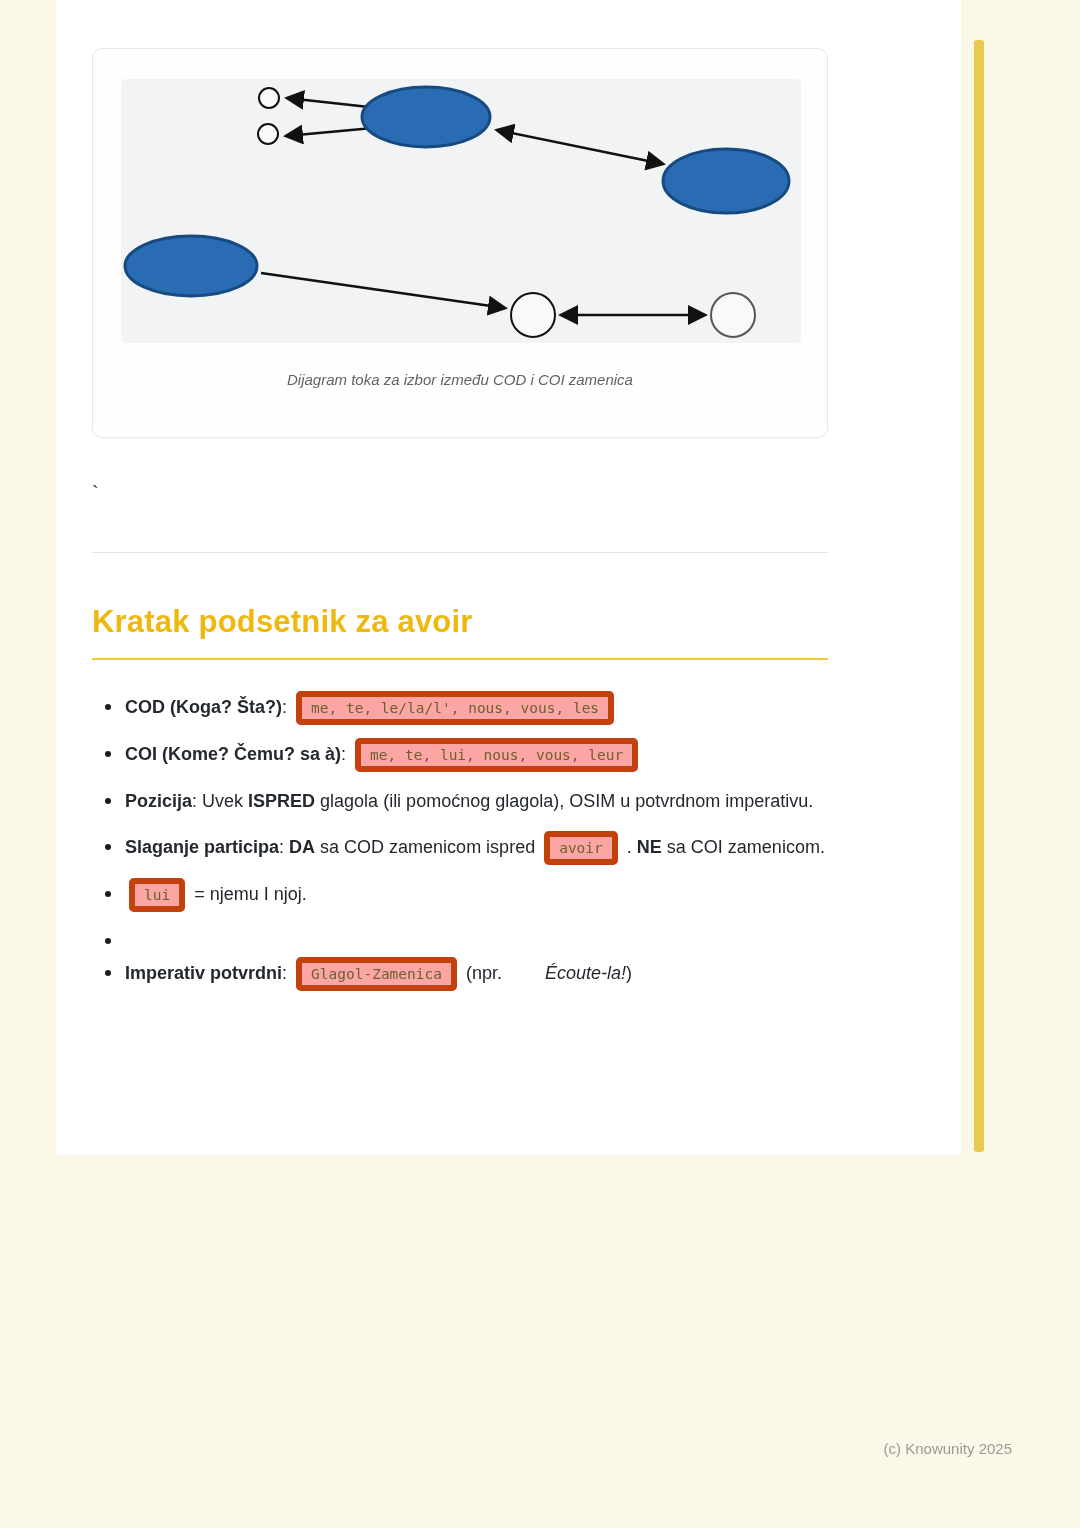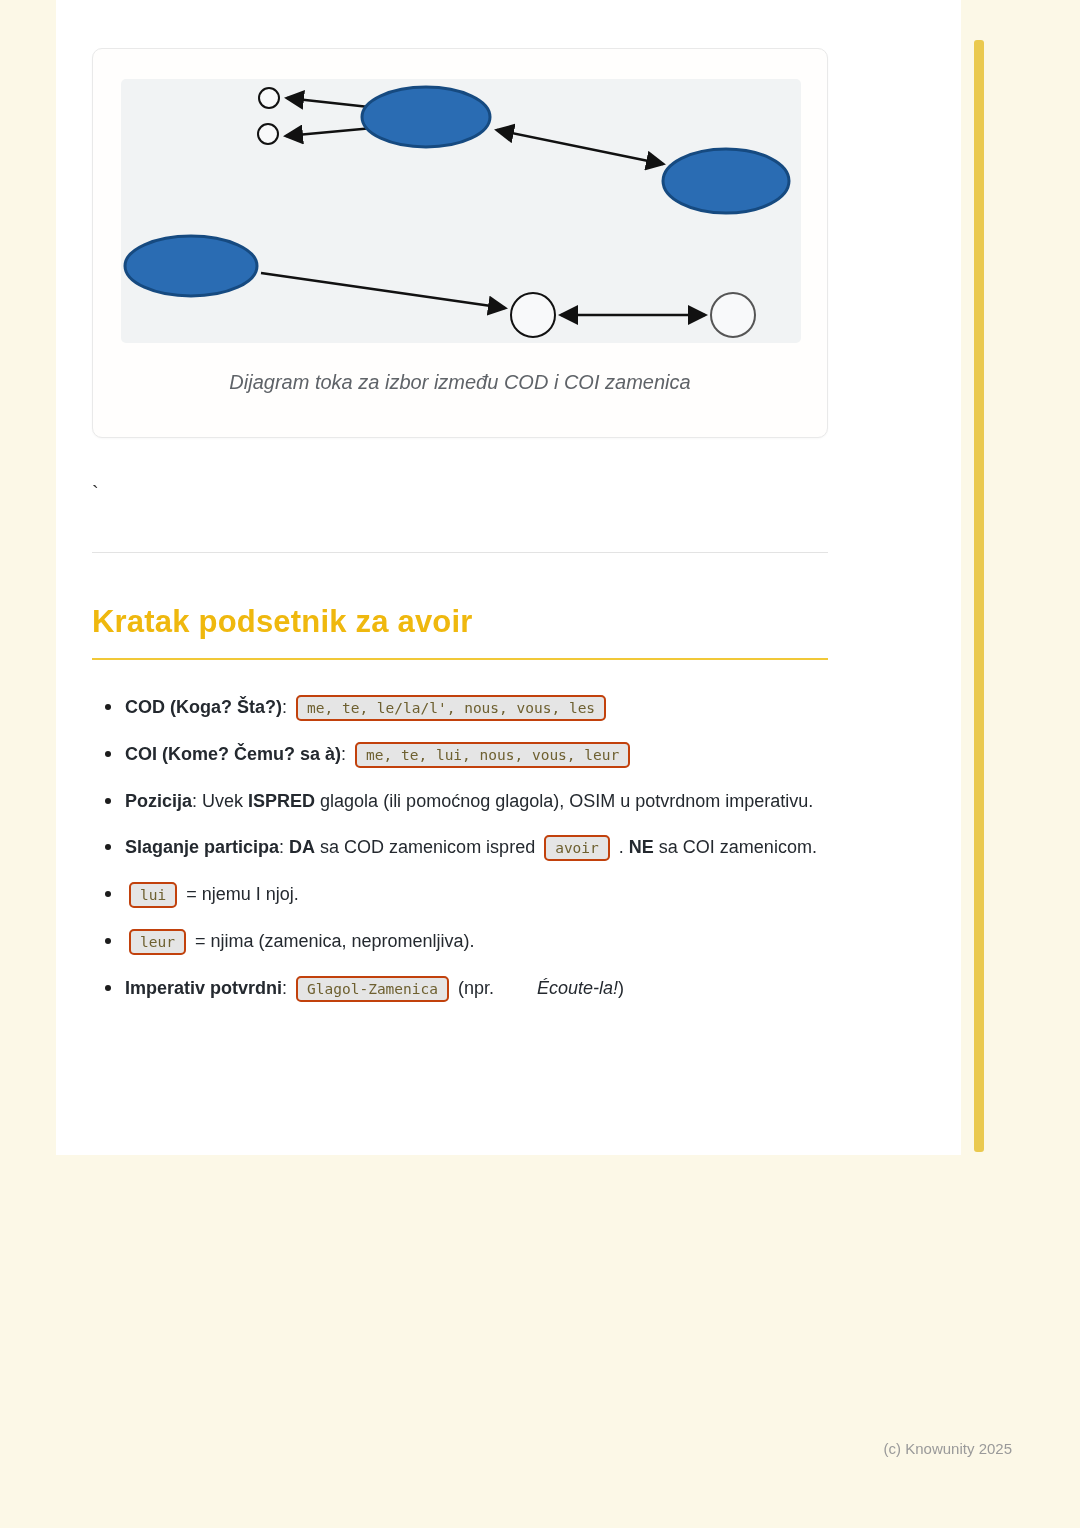--- a/index.html
+++ b/index.html
@@ -47,21 +47,21 @@
     background: #f1f3f4;
     border-radius: 5px;
   }
   .figure-panel svg { display: block; width: 680px; height: 264px; }
   .figure-caption {
     position: absolute;
     left: 0; top: 322px;
     width: 100%;
     text-align: center;
     font-style: italic;
-    font-size: 20px;
+    font-size: 15px;
     color: #5f6368;
   }
 
   .stray-backtick {
     position: absolute;
     left: 36px; top: 482px;
     font-size: 20px;
     color: #333;
   }
 
@@ -112,22 +112,22 @@
     line-height: 34px;
     color: #24292f;
     max-width: 700px;
   }
   .seg-b { font-weight: 700; }
   .seg-i { font-style: italic; margin-left: 38px; }
   .seg-c {
     font-family: "DejaVu Sans Mono", "Liberation Mono", monospace;
     font-size: 14.5px;
     color: #6e6030;
-    background: #e5e5e5;
-    border: 2px solid #c2410c;
+    background: #fca5a5;
+    border: 6px solid #c2410c;
     border-radius: 5px;
     padding: 3px 9px;
     margin: 8px 4px;
     white-space: nowrap;
   }
 
   .footer-note {
     position: absolute;
     right: 68px; top: 1440px;
     font-size: 15px;
@@ -191,21 +191,20 @@
           <li>
             <span class="dot"></span>
             <span class="li-content"><span class="seg-b">Slaganje participa</span><span class="seg-n">: </span><span class="seg-b">DA</span><span class="seg-n"> sa COD zamenicom ispred </span><span class="seg-c">avoir</span><span class="seg-n"> . </span><span class="seg-b">NE</span><span class="seg-n"> sa COI zamenicom.</span></span>
           </li>
           <li>
             <span class="dot"></span>
             <span class="li-content"><span class="seg-c">lui</span><span class="seg-n"> = njemu I njoj.</span></span>
           </li>
           <li>
             <span class="dot"></span>
-            <span class="li-content"><span class="seg-c">leur</span><span class="seg-n"> = njima (zamenica, nepromenljiva).</span></span>
           </li>
           <li>
             <span class="dot"></span>
             <span class="li-content"><span class="seg-b">Imperativ potvrdni</span><span class="seg-n">: </span><span class="seg-c">Glagol-Zamenica</span><span class="seg-n"> (npr. </span><span class="seg-i">Écoute-la!</span><span class="seg-n">)</span></span>
           </li>
         </ul>
     </div>
 
   </div>
 

